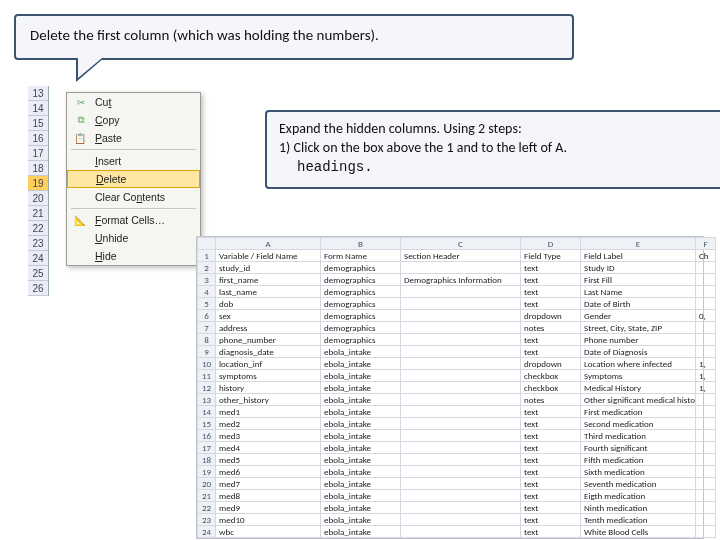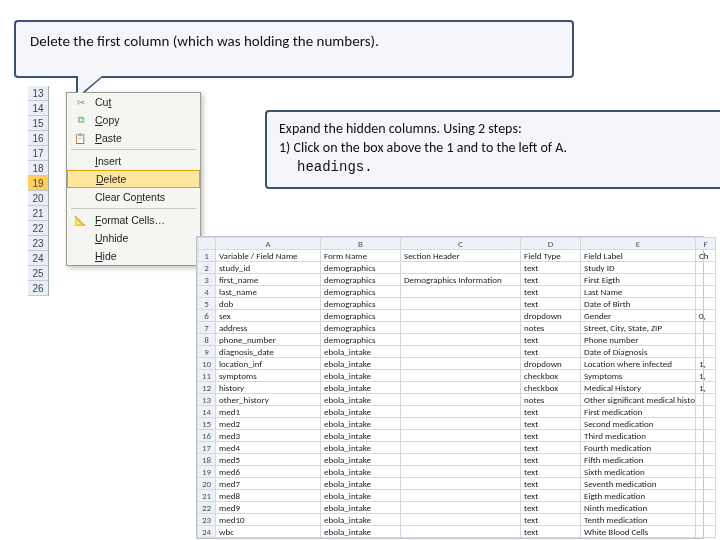--- a/index.html
+++ b/index.html
@@ -14,24 +14,23 @@
   }
 
   
   .callout-top {
     position: absolute;
     left: 14px; top: 14px;
     width: 560px;
     background: #f4f6fa;
     border: 2px solid #3b5270;
     border-radius: 4px;
-    padding: 10px 14px 26px 14px;
+    padding: 10px 14px 14px 14px;
     font-size: 15px;
     color: #111;
-    margin-top: 6px;
   }
   .callout-top::after {
     
     content: "";
     position: absolute;
     left: 60px; bottom: -24px;
     width: 0; height: 0;
     border-left: 0 solid transparent;
     border-right: 28px solid transparent;
     border-top: 24px solid #3b5270;
@@ -257,21 +256,21 @@
           <td>text</td>
           <td>Study ID</td>
           <td></td>
         </tr>
         <tr>
           <td class="rowhead">3</td>
           <td>first_name</td>
           <td>demographics</td>
           <td>Demographics Information</td>
           <td>text</td>
-          <td>First Eigth</td>
+          <td>First Fill</td>
           <td></td>
         </tr>
         <tr>
           <td class="rowhead">4</td>
           <td>last_name</td>
           <td>demographics</td>
           <td></td>
           <td>text</td>
           <td>Last Name</td>
           <td></td>
@@ -383,21 +382,21 @@
           <td>text</td>
           <td>Third medication</td>
           <td></td>
         </tr>
         <tr>
           <td class="rowhead">17</td>
           <td>med4</td>
           <td>ebola_intake</td>
           <td></td>
           <td>text</td>
-          <td>Fourth medication</td>
+          <td>Fourth significant</td>
           <td></td>
         </tr>
         <tr>
           <td class="rowhead">18</td>
           <td>med5</td>
           <td>ebola_intake</td>
           <td></td>
           <td>text</td>
           <td>Fifth medication</td>
           <td></td>

